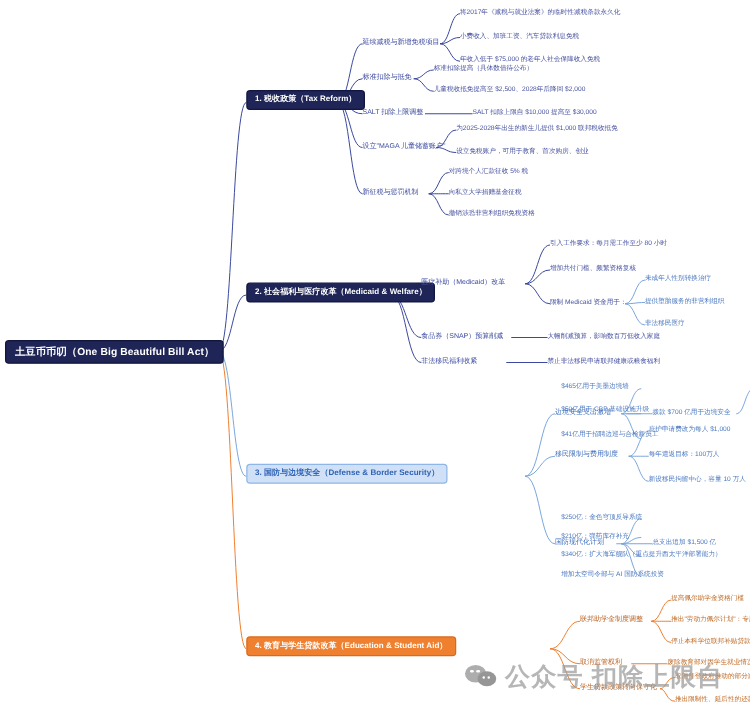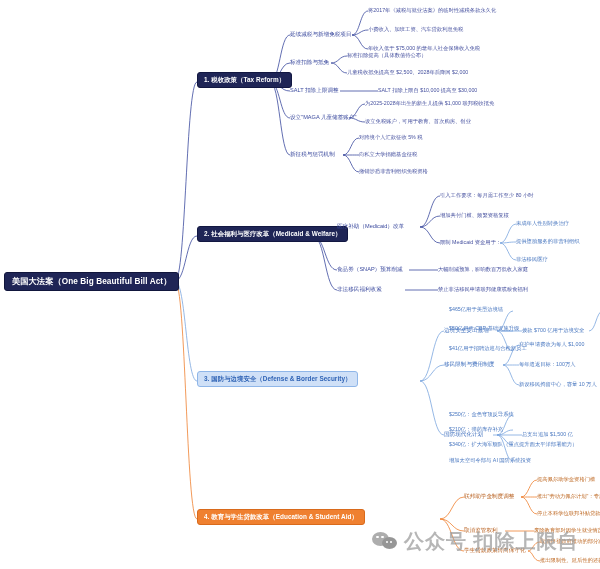--- a/index.html
+++ b/index.html
@@ -127,21 +127,21 @@
       <path d="M521 497 C 529 497 529 497 537 497" stroke="#ef8030"></path>
       <path d="M521 497 C 529 497 529 514 537 514" stroke="#ef8030"></path>
 
       <path d="M505 531 L 534 531" stroke="#ef8030"></path>
 
       <path d="M528 551 C 533 551 533 542 540 542" stroke="#ef8030"></path>
       <path d="M528 551 C 533 551 533 561 540 561" stroke="#ef8030"></path>
     </g>
   </svg>
 
-  <div class="node root" style="left:4px;top:272px;">美国大法案（One Big Beautiful Bill Act）</div>
+  <div class="node root" style="left:4px;top:272px;">土豆币币叨（One Big Beautiful Bill Act）</div>
 
   <div class="node l1 navy" style="left:197px;top:72px;">1. 税收政策（Tax Reform）</div>
 
   <div class="node l2 b" style="left:290px;top:31px;">延续减税与新增免税项目</div>
   <div class="node l3 b" style="left:368px;top:7px;">将2017年《减税与就业法案》的临时性减税条款永久化</div>
   <div class="node l3 b" style="left:368px;top:26px;">小费收入、加班工资、汽车贷款利息免税</div>
   <div class="node l3 b" style="left:368px;top:45px;">年收入低于 $75,000 的老年人社会保障收入免税</div>
 
   <div class="node l2 b" style="left:290px;top:59px;">标准扣除与抵免</div>
   <div class="node l3 b" style="left:347px;top:52px;">标准扣除提高（具体数值待公布）</div>

